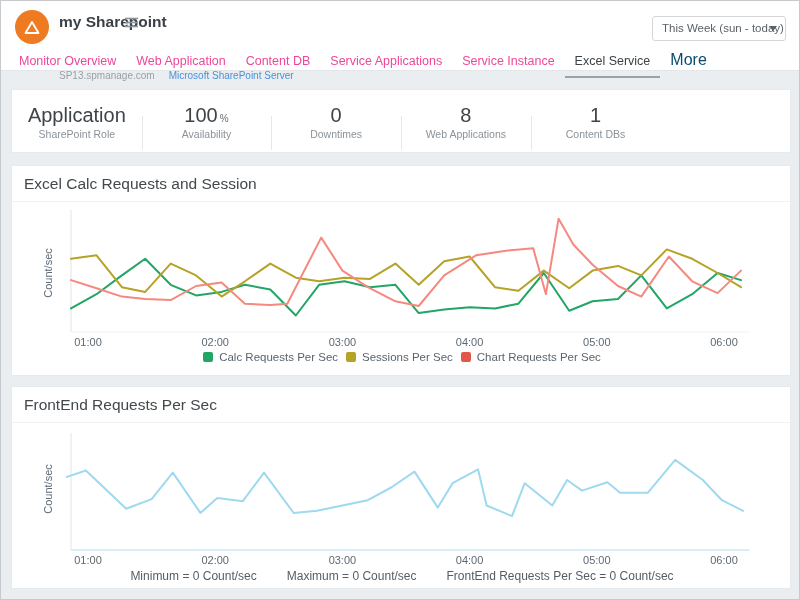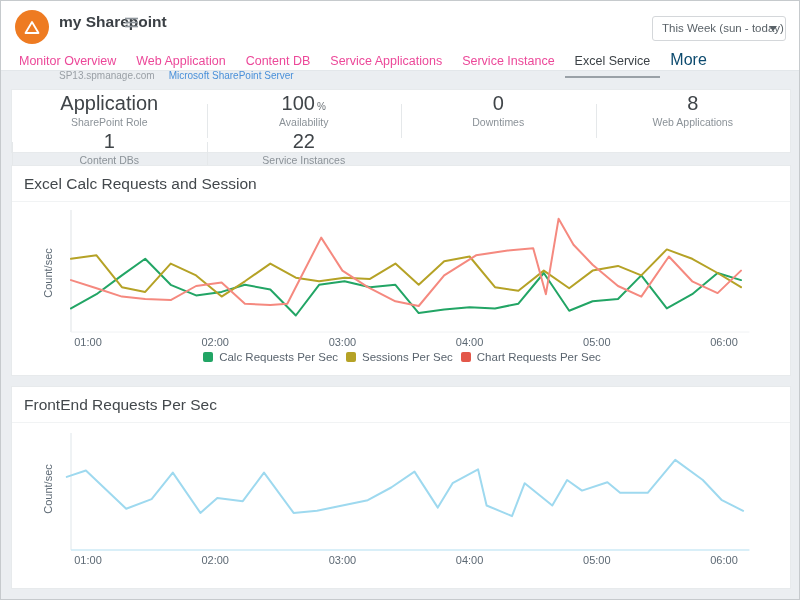--- a/index.html
+++ b/index.html
@@ -18,21 +18,21 @@
   #product-link { color:#4a90d9; text-decoration:none; }
   #period { position:absolute; right:13px; top:15px; width:134px; height:25px; border:1px solid #d4d7da; border-radius:3px; background:#fff; font-size:11.5px; color:#5a6268; line-height:23px; padding-left:9px; cursor:pointer; }
   #period .caret { position:absolute; right:8px; top:9px; width:0; height:0; border-left:4px solid transparent; border-right:4px solid transparent; border-top:5px solid #5a6268; }
   
   #nav { position:absolute; left:8px; top:46px; display:flex; align-items:baseline; }
   .tab { font-size:12.5px; color:#ec4899; padding:4px 10px 8px 10px; cursor:pointer; white-space:nowrap; }
   .tab.active { color:#3c4247; border-bottom:2px solid #9aa1a7; }
   .tab.more { color:#0c4a6e; font-size:16px; }
   
   .card { position:absolute; left:10px; width:780px; background:#fff; border:1px solid #e7eaec; }
-  #stats-card { top:88px; height:64px; display:grid; grid-template-columns:repeat(4,1fr); align-items:center; }
+  #stats-card { top:88px; height:64px; display:grid; grid-template-columns:repeat(6,1fr); align-items:center; }
   .stat { text-align:center; position:relative; padding-top:2px; }
   .stat + .stat::before { content:""; position:absolute; left:0; top:14px; height:34px; width:1px; background:#e5e8ea; }
   .stat .value { font-size:20px; color:#3f4448; }
   .stat .suffix { font-size:10px; color:#6b7176; margin-left:2px; }
   .stat .label { font-size:10.5px; color:#8b9298; margin-top:1px; }
   #chart1-card { top:164px; height:211px; }
   #chart2-card { top:385px; height:203px; }
   .card-title-row { height:36px; line-height:36px; padding-left:12px; border-bottom:1px solid #f1f3f4; }
   .card-title { font-size:15.5px; color:#43484c; }
   .chart-svg { position:absolute; left:0; top:36px; }
@@ -92,24 +92,20 @@
       <div class="label">Downtimes</div>
     </div>
     <div class="stat">
       <div class="value">8</div>
       <div class="label">Web Applications</div>
     </div>
     <div class="stat">
       <div class="value">1</div>
       <div class="label">Content DBs</div>
     </div>
-    <div class="stat">
-      <div class="value">22</div>
-      <div class="label">Service Instances</div>
-    </div>
   </div>
 
   <div id="chart1-card" class="card">
     <div class="card-title-row">
       <span class="card-title">Excel Calc Requests and Session</span>
     </div>
     <svg class="chart-svg" width="780" height="150">
         <line x1="59" y1="8" x2="59" y2="130" stroke="#dfe3e6" stroke-width="1"></line>
         <line x1="59" y1="130" x2="737.44" y2="130" stroke="#f0f2f4" stroke-width="1"></line>
         <text x="40" y="71" class="ylabel" text-anchor="middle" transform="rotate(-90 40 71)">Count/sec</text>
@@ -148,15 +144,20 @@
         <line x1="59" y1="127" x2="737.44" y2="127" stroke="#cdeaf6" stroke-width="1.5"></line>
         <text x="40" y="66" class="ylabel" text-anchor="middle" transform="rotate(-90 40 66)">Count/sec</text>
         <text x="76" y="141" class="tick-label" text-anchor="middle">01:00</text>
         <text x="203.2" y="141" class="tick-label" text-anchor="middle">02:00</text>
         <text x="330.4" y="141" class="tick-label" text-anchor="middle">03:00</text>
         <text x="457.6" y="141" class="tick-label" text-anchor="middle">04:00</text>
         <text x="584.8" y="141" class="tick-label" text-anchor="middle">05:00</text>
         <text x="712" y="141" class="tick-label" text-anchor="middle">06:00</text>
         <polyline points="54.8,53.9 73.9,47.5 114.2,85.7 139.6,76.1 160.8,49.6 188.4,89.9 205.3,75.1 230.8,78.2 252.0,49.6 281.6,89.9 305.0,87.8 330.4,82.5 355.8,77.2 379.2,64.5 402.5,48.6 425.8,84.6 440.6,60.2 466.1,46.4 474.6,82.5 500.0,93.1 512.7,60.2 540.3,82.5 555.1,57.0 570.0,67.6 595.4,59.2 608.1,69.8 635.7,69.8 663.2,36.9 690.8,57.0 709.9,77.2 731.1,87.8" fill="none" stroke="#9ed9ef" stroke-width="2" stroke-linejoin="round" stroke-linecap="round"></polyline>
       </svg>
+    <div class="chart-footer" id="footer-1">
+        <span>Minimum = 0 Count/sec</span>
+        <span>Maximum = 0 Count/sec</span>
+        <span>FrontEnd Requests Per Sec = 0 Count/sec</span>
+      </div>
   </div>
 
 </div>
 
 </body></html>

